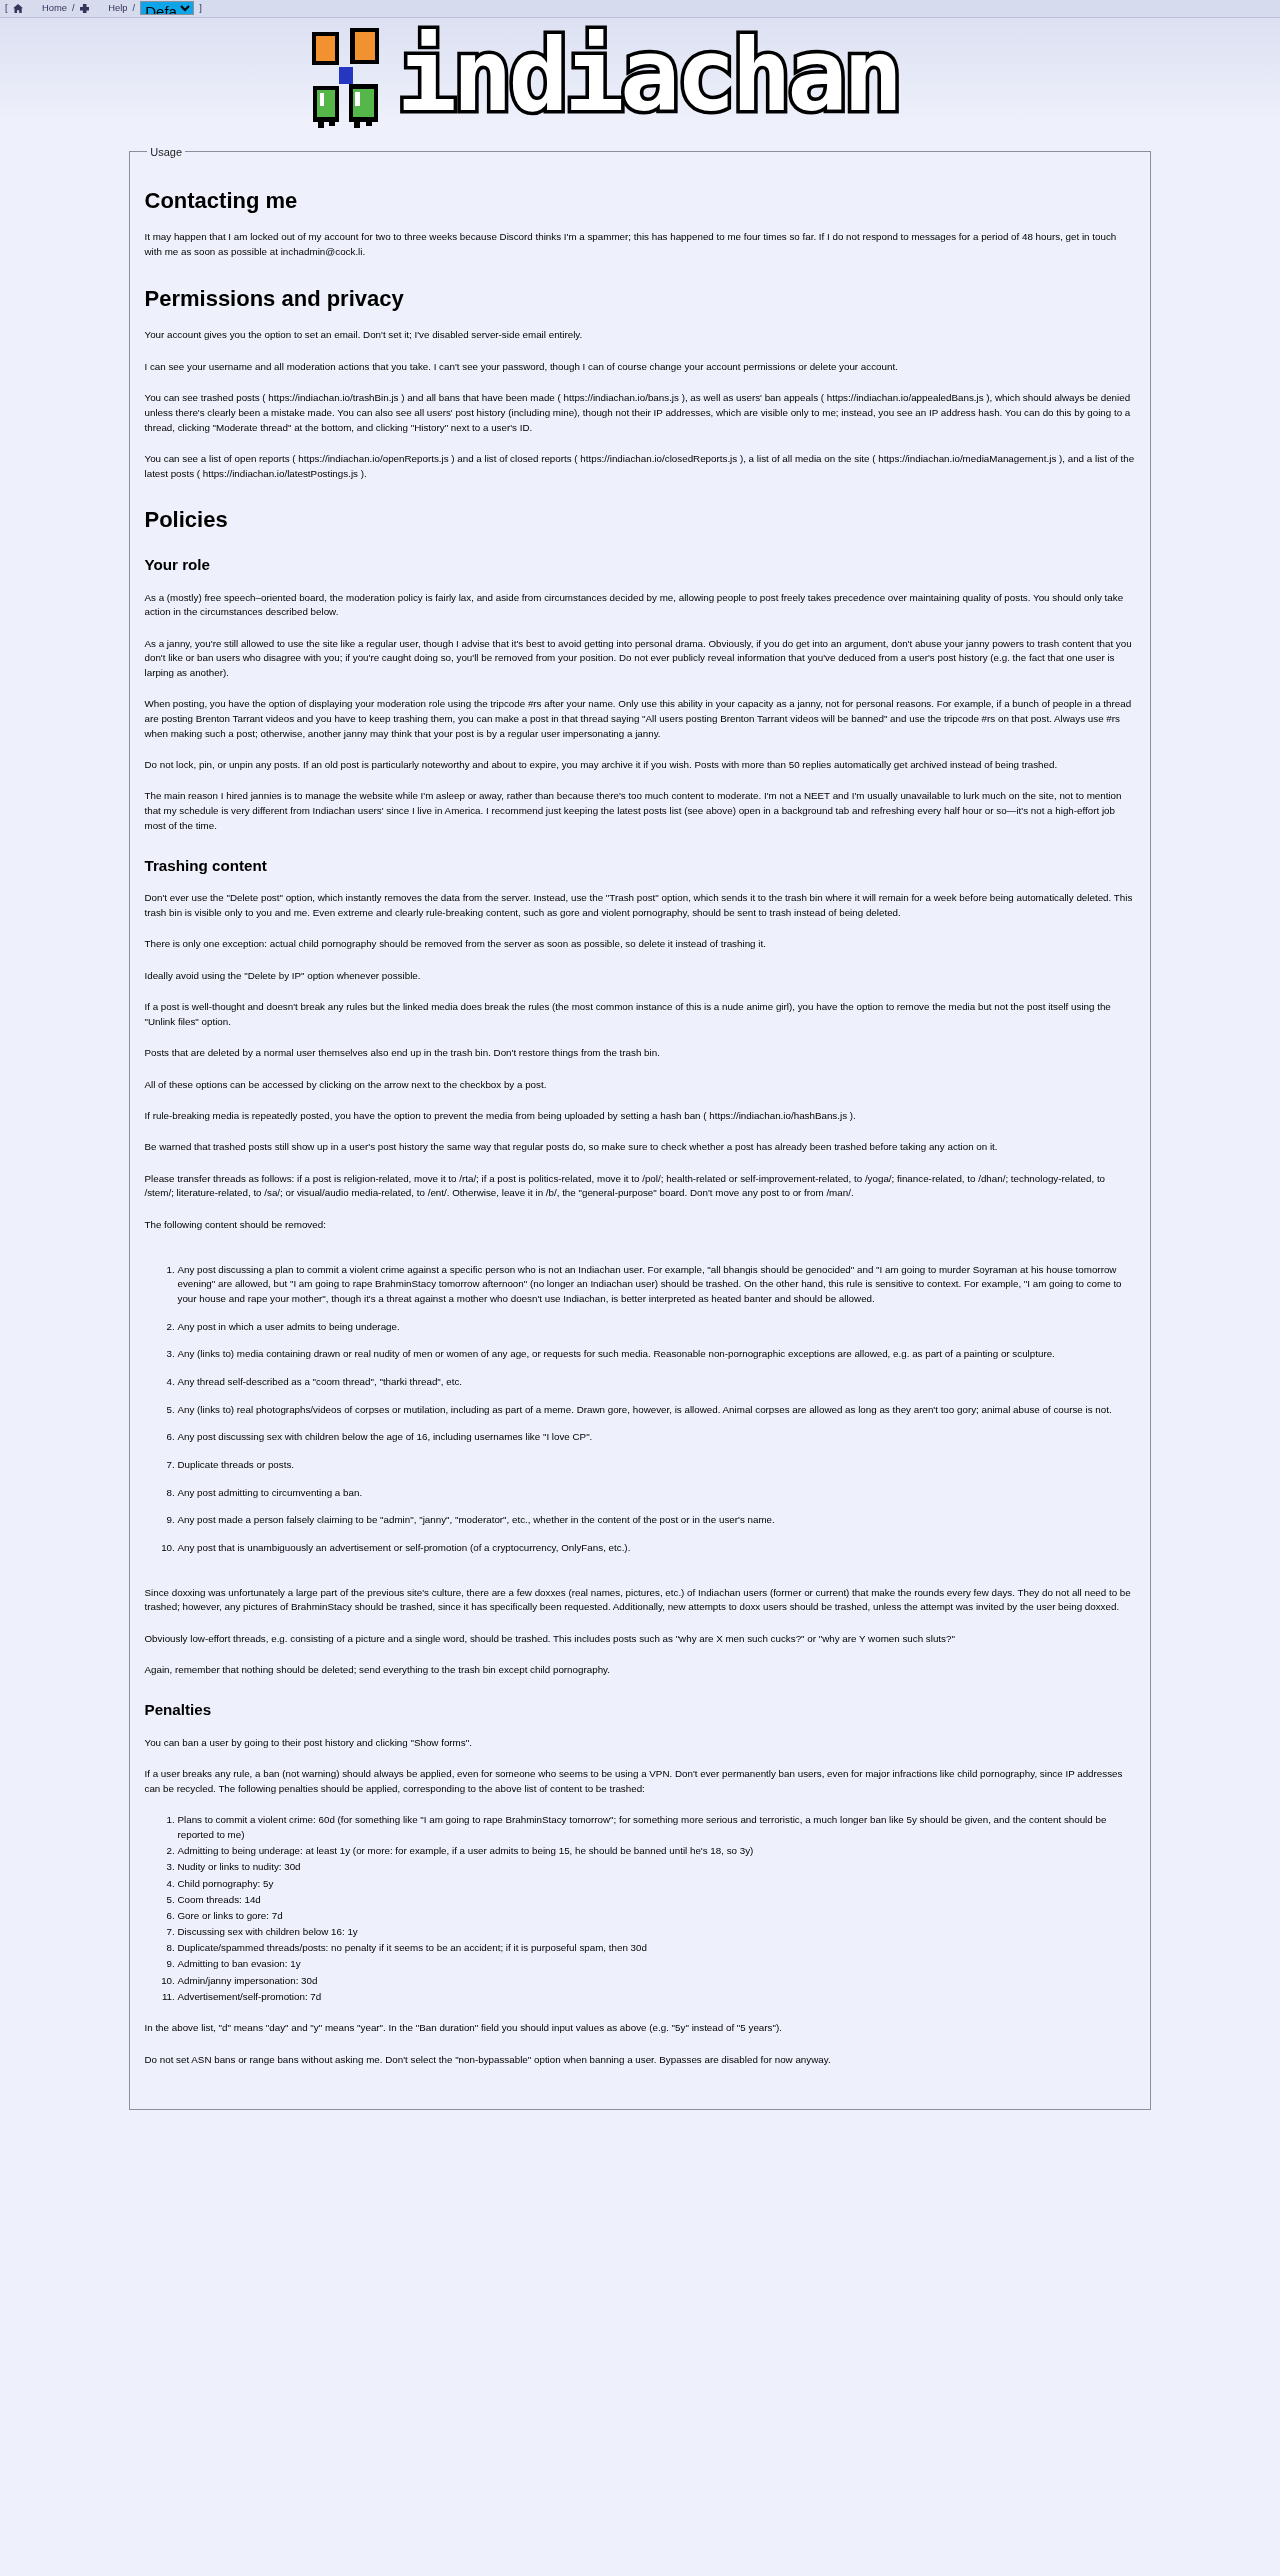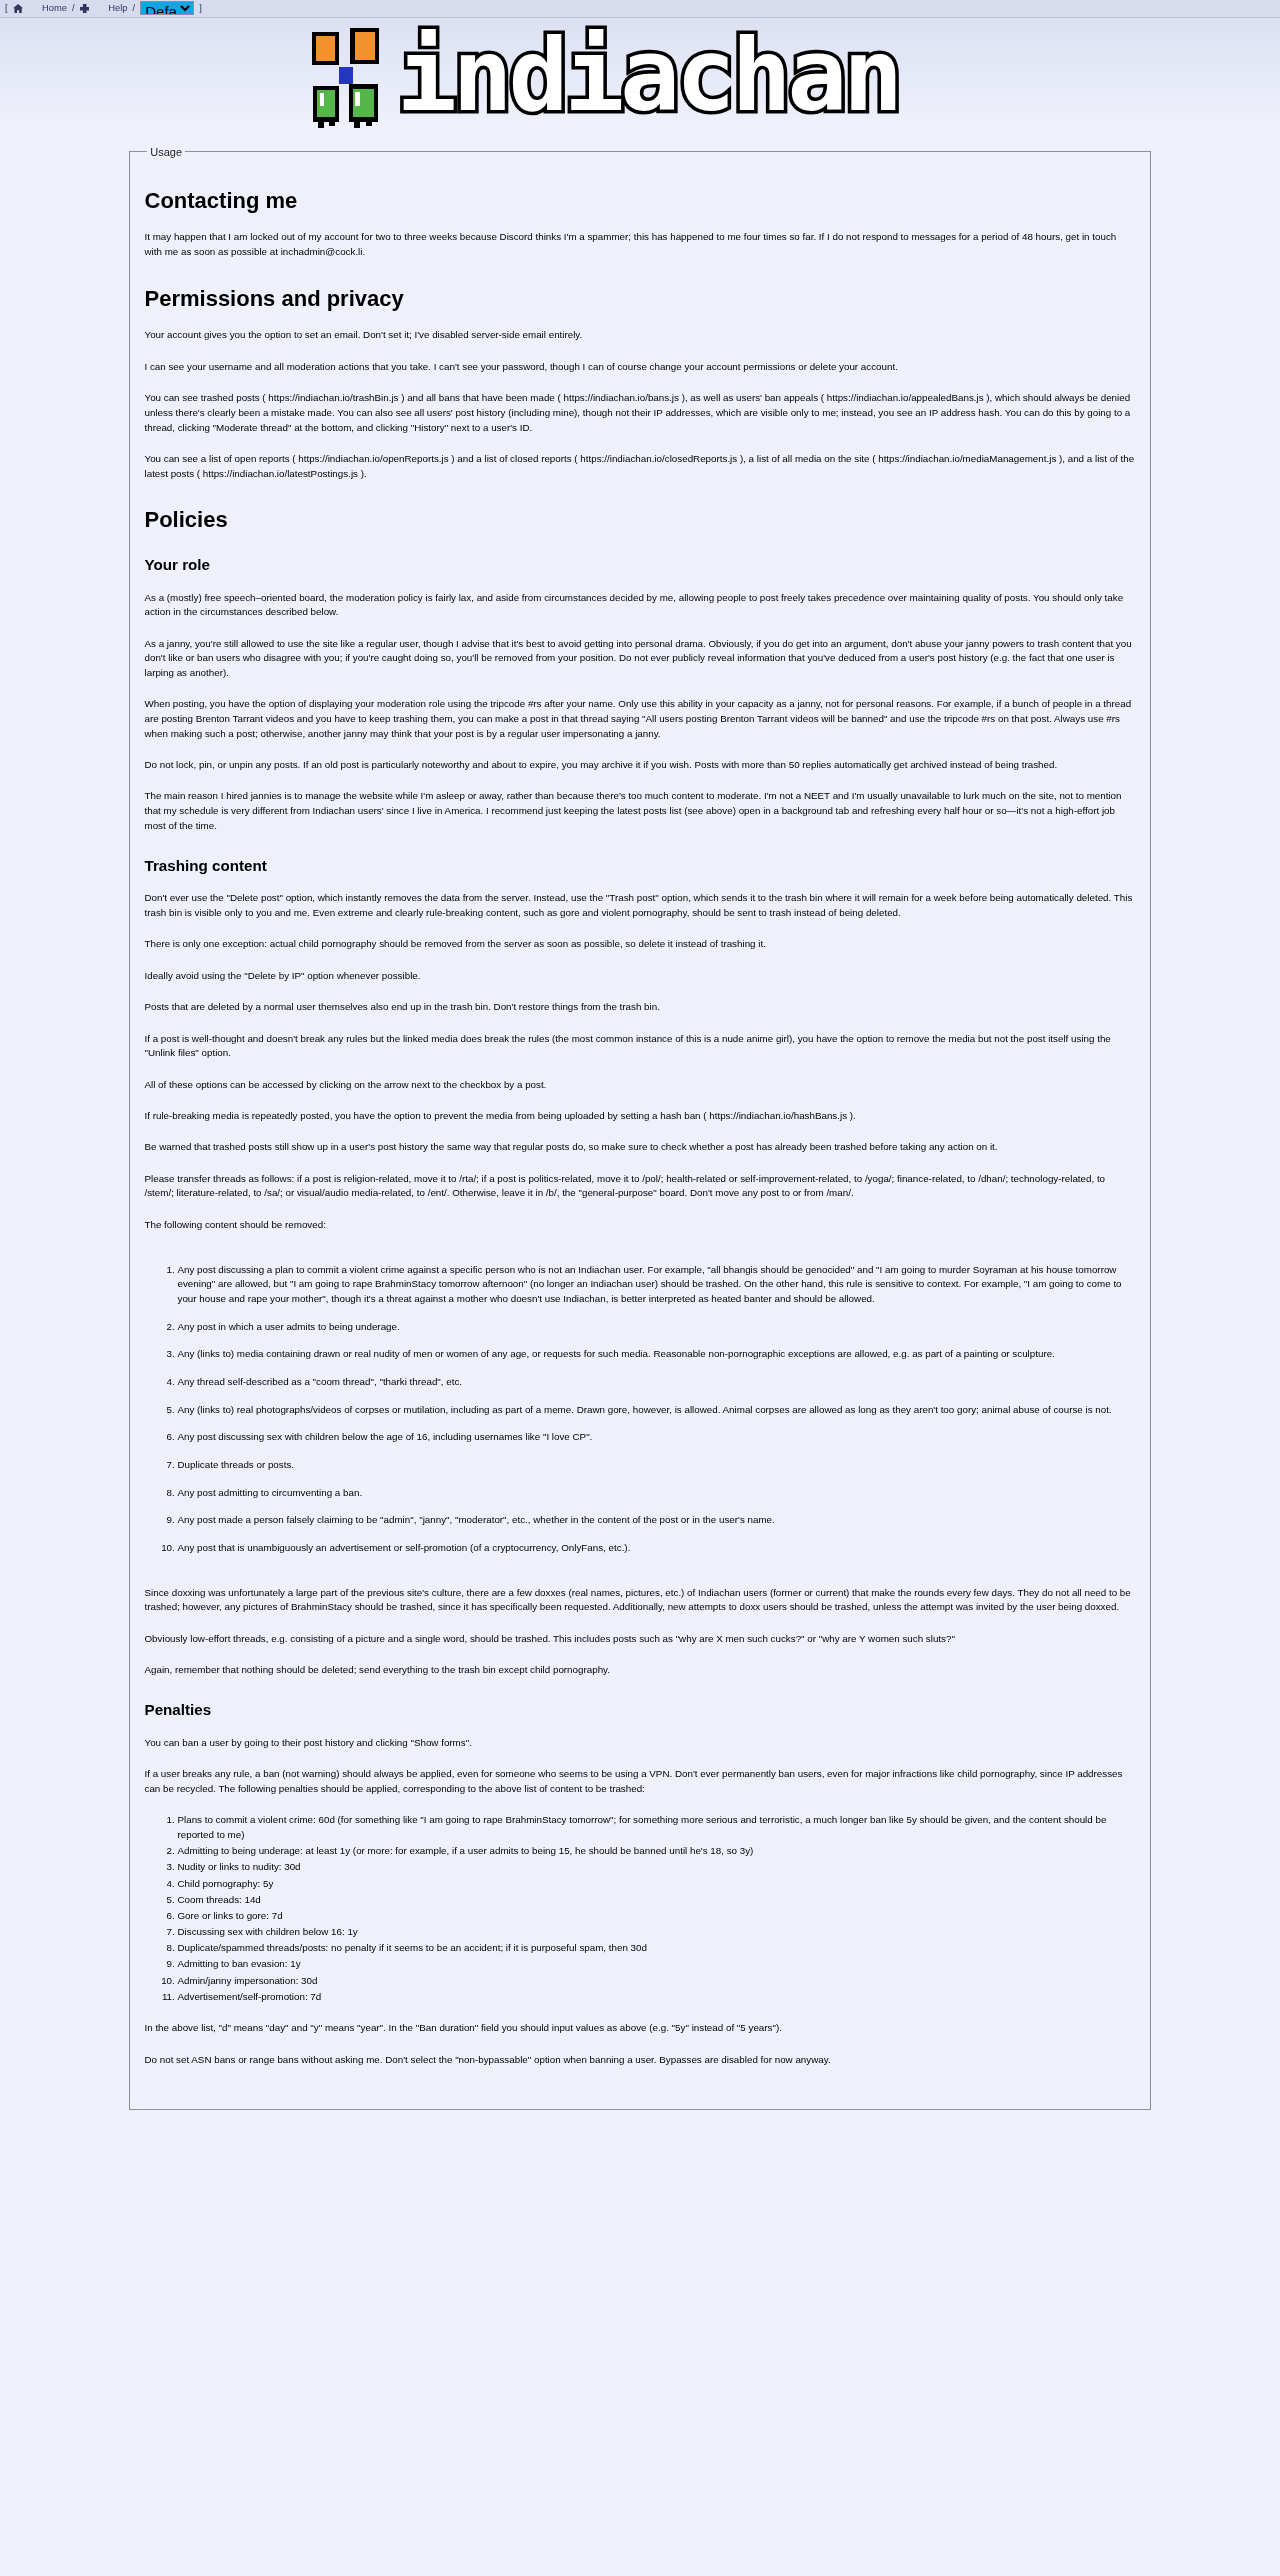--- a/index.html
+++ b/index.html
@@ -132,22 +132,22 @@
       <h2>Your role</h2>
       <p>As a (mostly) free speech–oriented board, the moderation policy is fairly lax, and aside from circumstances decided by me, allowing people to post freely takes precedence over maintaining quality of posts. You should only take action in the circumstances described below.</p>
       <p>As a janny, you're still allowed to use the site like a regular user, though I advise that it's best to avoid getting into personal drama. Obviously, if you do get into an argument, don't abuse your janny powers to trash content that you don't like or ban users who disagree with you; if you're caught doing so, you'll be removed from your position. Do not ever publicly reveal information that you've deduced from a user's post history (e.g. the fact that one user is larping as another).</p>
       <p>When posting, you have the option of displaying your moderation role using the tripcode #rs after your name. Only use this ability in your capacity as a janny, not for personal reasons. For example, if a bunch of people in a thread are posting Brenton Tarrant videos and you have to keep trashing them, you can make a post in that thread saying "All users posting Brenton Tarrant videos will be banned" and use the tripcode #rs on that post. Always use #rs when making such a post; otherwise, another janny may think that your post is by a regular user impersonating a janny.</p>
       <p>Do not lock, pin, or unpin any posts. If an old post is particularly noteworthy and about to expire, you may archive it if you wish. Posts with more than 50 replies automatically get archived instead of being trashed.</p>
       <p>The main reason I hired jannies is to manage the website while I'm asleep or away, rather than because there's too much content to moderate. I'm not a NEET and I'm usually unavailable to lurk much on the site, not to mention that my schedule is very different from Indiachan users' since I live in America. I recommend just keeping the latest posts list (see above) open in a background tab and refreshing every half hour or so—it's not a high-effort job most of the time.</p>
       <h2>Trashing content</h2>
       <p>Don't ever use the "Delete post" option, which instantly removes the data from the server. Instead, use the "Trash post" option, which sends it to the trash bin where it will remain for a week before being automatically deleted. This trash bin is visible only to you and me. Even extreme and clearly rule-breaking content, such as gore and violent pornography, should be sent to trash instead of being deleted.</p>
       <p>There is only one exception: actual child pornography should be removed from the server as soon as possible, so delete it instead of trashing it.</p>
       <p>Ideally avoid using the "Delete by IP" option whenever possible.</p>
+      <p>If a post is well-thought and doesn't break any rules but the linked media does break the rules (the most common instance of this is a nude anime girl), you have the option to remove the media but not the post itself using the "Unlink files" option.</p>
       <p>Posts that are deleted by a normal user themselves also end up in the trash bin. Don't restore things from the trash bin.</p>
-      <p>If a post is well-thought and doesn't break any rules but the linked media does break the rules (the most common instance of this is a nude anime girl), you have the option to remove the media but not the post itself using the "Unlink files" option.</p>
       <p>All of these options can be accessed by clicking on the arrow next to the checkbox by a post.</p>
       <p>If rule-breaking media is repeatedly posted, you have the option to prevent the media from being uploaded by setting a hash ban ( https://indiachan.io/hashBans.js ).</p>
       <p>Be warned that trashed posts still show up in a user's post history the same way that regular posts do, so make sure to check whether a post has already been trashed before taking any action on it.</p>
       <p>Please transfer threads as follows: if a post is religion-related, move it to /rta/; if a post is politics-related, move it to /pol/; health-related or self-improvement-related, to /yoga/; finance-related, to /dhan/; technology-related, to /stem/; literature-related, to /sa/; or visual/audio media-related, to /ent/. Otherwise, leave it in /b/, the "general-purpose" board. Don't move any post to or from /man/.</p>
       <p>The following content should be removed:</p>
       <ol>
         <li>Any post discussing a plan to commit a violent crime against a specific person who is not an Indiachan user. For example, "all bhangis should be genocided" and "I am going to murder Soyraman at his house tomorrow evening" are allowed, but "I am going to rape BrahminStacy tomorrow afternoon" (no longer an Indiachan user) should be trashed. On the other hand, this rule is sensitive to context. For example, "I am going to come to your house and rape your mother", though it's a threat against a mother who doesn't use Indiachan, is better interpreted as heated banter and should be allowed.</li>
         <li>Any post in which a user admits to being underage.</li>
         <li>Any (links to) media containing drawn or real nudity of men or women of any age, or requests for such media. Reasonable non-pornographic exceptions are allowed, e.g. as part of a painting or sculpture.</li>
         <li>Any thread self-described as a "coom thread", "tharki thread", etc.</li>

